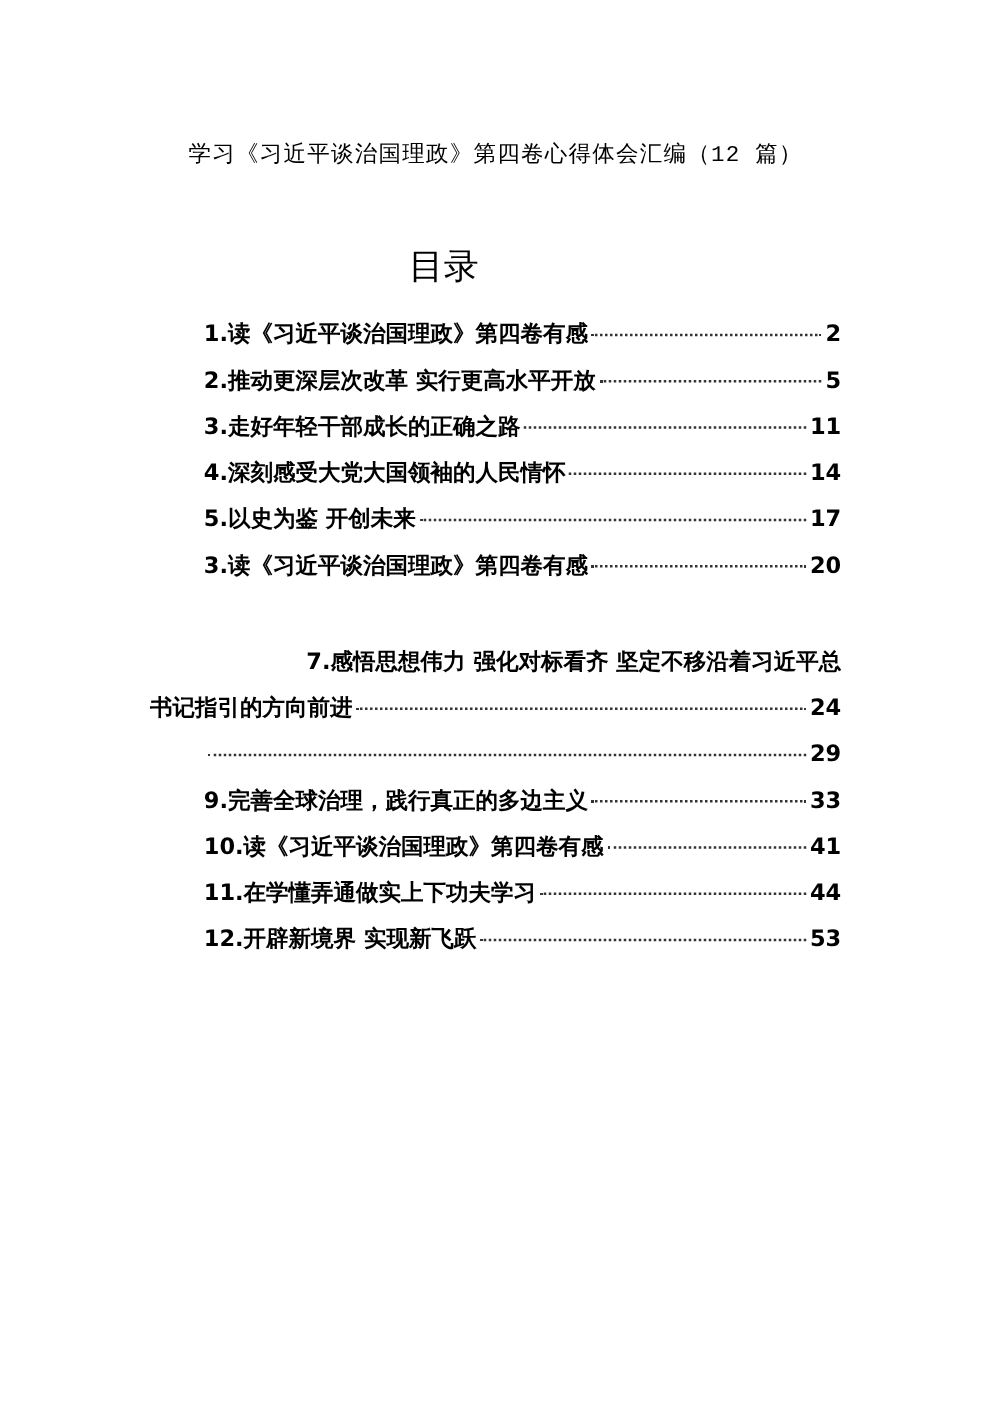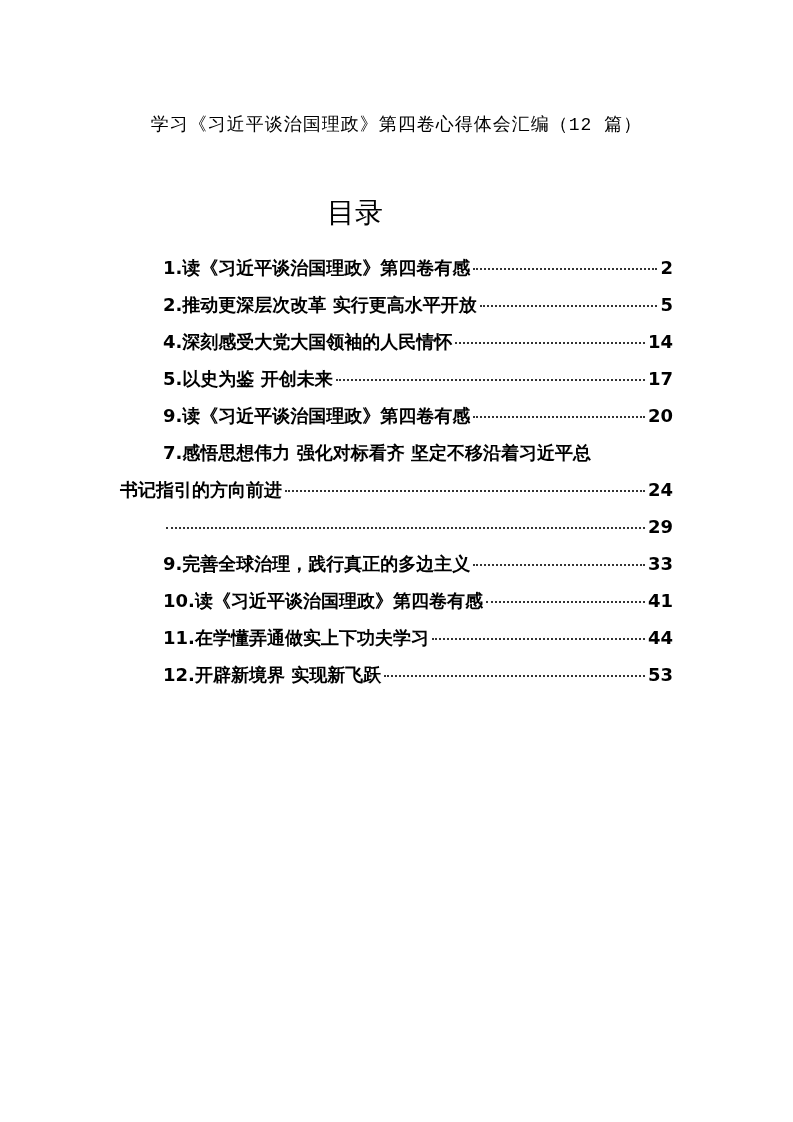--- a/index.html
+++ b/index.html
@@ -19,21 +19,21 @@
     font-family: "DejaVu Sans", "Liberation Sans", sans-serif;
     font-size: 18px; color: #000;
   }
   .toc-entry {
     display: flex; align-items: baseline;
     height: 37px; line-height: 37px;
     padding-left: 43px; box-sizing: border-box;
     white-space: nowrap;
     font-weight: bold;
   }
-  .toc-entry.wrap-first { padding-left: 43px; justify-content: flex-start; }
+  .toc-entry.wrap-first { padding-left: 43px; justify-content: flex-end; margin-top: 40px; }
   .toc-entry.wrap-cont { padding-left: 0; }
   .toc-entry .label { flex: 0 0 auto; }
   .toc-entry .leader {
     flex: 1 1 auto; overflow: hidden; margin: 0 3px;
     border-bottom: 2px dotted #333; height: 0; align-self: baseline;
     position: relative; top: -4px;
   }
   .toc-entry .page { flex: 0 0 auto; }
 </style>
 </head>
@@ -47,31 +47,36 @@
     <span class="label">1.读《习近平谈治国理政》第四卷有感</span>
     <span class="leader"></span>
     <span class="page">2</span>
   </div>
   <div class="toc-entry">
     <span class="label">2.推动更深层次改革  实行更高水平开放</span>
     <span class="leader"></span>
     <span class="page">5</span>
   </div>
   <div class="toc-entry">
+    <span class="label">3.走好年轻干部成长的正确之路</span>
+    <span class="leader"></span>
+    <span class="page">11</span>
+  </div>
+  <div class="toc-entry">
     <span class="label">4.深刻感受大党大国领袖的人民情怀</span>
     <span class="leader"></span>
     <span class="page">14</span>
   </div>
   <div class="toc-entry">
     <span class="label">5.以史为鉴  开创未来</span>
     <span class="leader"></span>
     <span class="page">17</span>
   </div>
   <div class="toc-entry">
-    <span class="label">9.读《习近平谈治国理政》第四卷有感</span>
+    <span class="label">3.读《习近平谈治国理政》第四卷有感</span>
     <span class="leader"></span>
     <span class="page">20</span>
   </div>
   <div class="toc-entry wrap-first">
     <span class="label">7.感悟思想伟力  强化对标看齐  坚定不移沿着习近平总</span>
   </div>
   <div class="toc-entry wrap-cont">
     <span class="label">书记指引的方向前进</span>
     <span class="leader"></span>
     <span class="page">24</span>

